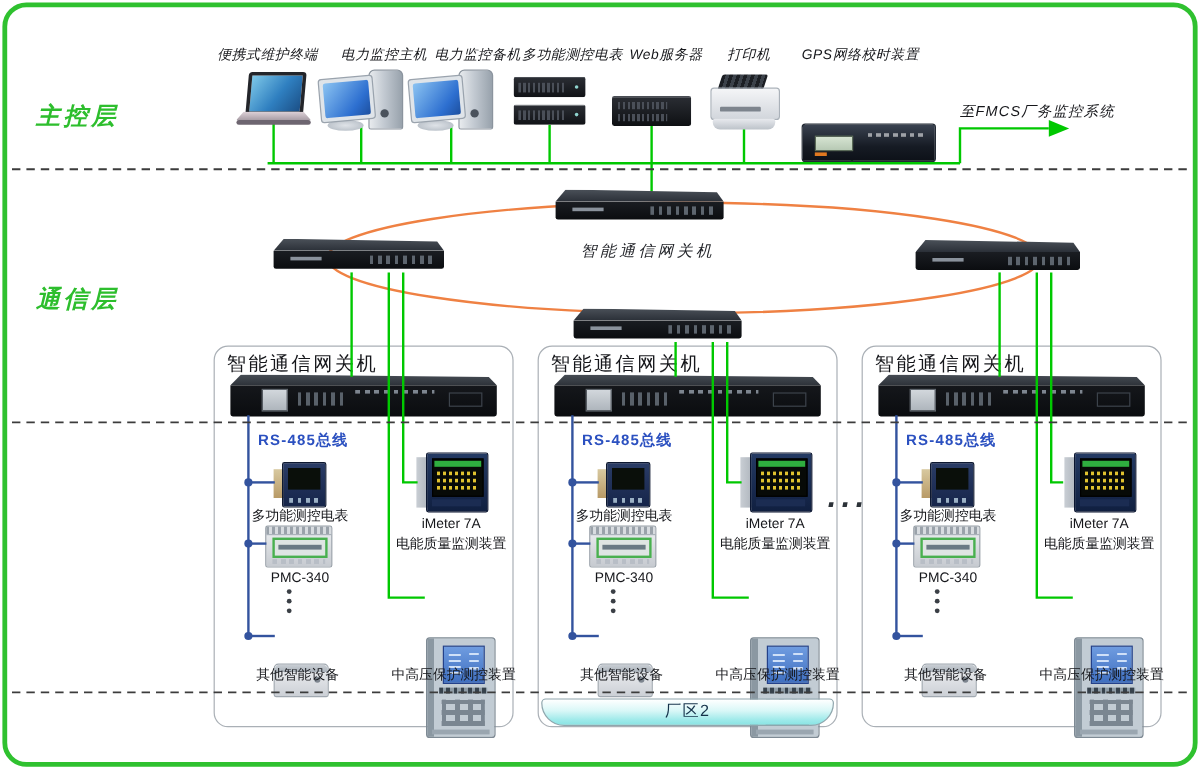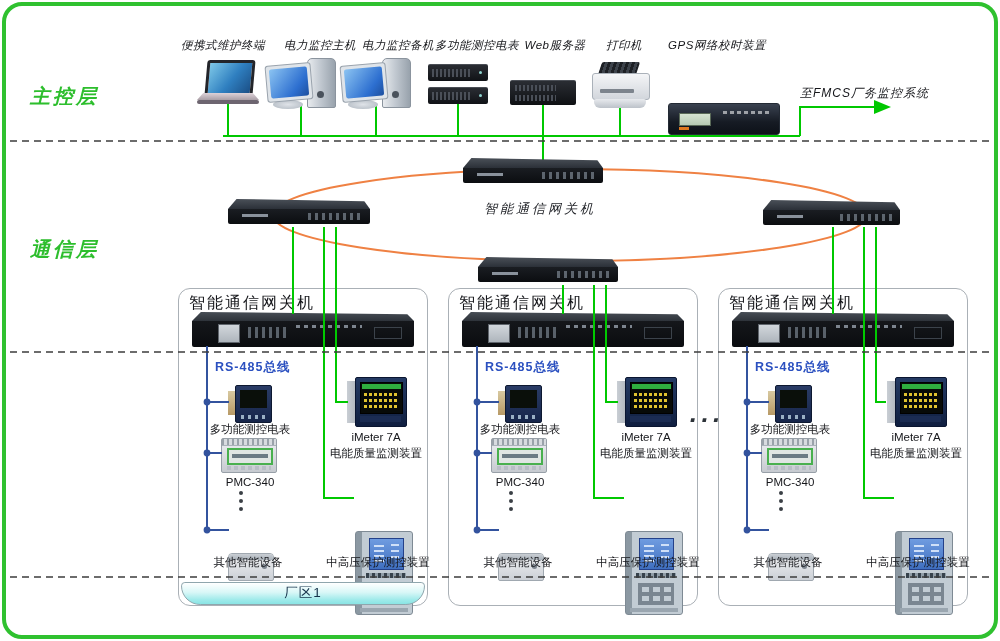--- a/index.html
+++ b/index.html
@@ -315,21 +315,20 @@
     </div>
     <div class="g-el g-txt" style="left:197px;top:142px;">iMeter 7A</div>
     <div class="g-el g-txt" style="left:197px;top:157px;">电能质量监测装置</div>
     <div class="g-el prot" style="left:176px;top:179px;">
       <div class="pt-lcd"></div>
         <div class="pt-leds"></div>
         <div class="pt-btns"></div>
         <div class="pt-foot"></div>
     </div>
     <div class="g-el g-txt" style="left:199px;top:266px;">中高压保护测控装置</div>
-    <div class="g-el g-capsule"><span>厂区1</span></div>
   </div>
 
   <div class="grp" style="left:448px;">
     <div class="g-el g-gwlabel">智能通信网关机</div>
     <div class="g-el gateway" style="left:13px;top:23px;">
       <div class="gw-top"></div>
       <div class="gw-front">
         <div class="gw-screen"></div>
         <div class="gw-btns"></div>
         <div class="gw-led"></div>
@@ -375,20 +374,21 @@
     </div>
     <div class="g-el g-txt" style="left:197px;top:142px;">iMeter 7A</div>
     <div class="g-el g-txt" style="left:197px;top:157px;">电能质量监测装置</div>
     <div class="g-el prot" style="left:176px;top:179px;">
       <div class="pt-lcd"></div>
         <div class="pt-leds"></div>
         <div class="pt-btns"></div>
         <div class="pt-foot"></div>
     </div>
     <div class="g-el g-txt" style="left:199px;top:266px;">中高压保护测控装置</div>
+    <div class="g-el g-capsule"><span>厂区2</span></div>
   </div>
 
   <div class="lbl hdots" style="left:688px;top:405px;">···</div>
 
   <div class="grp" style="left:718px;">
     <div class="g-el g-gwlabel">智能通信网关机</div>
     <div class="g-el gateway" style="left:13px;top:23px;">
       <div class="gw-top"></div>
       <div class="gw-front">
         <div class="gw-screen"></div>

